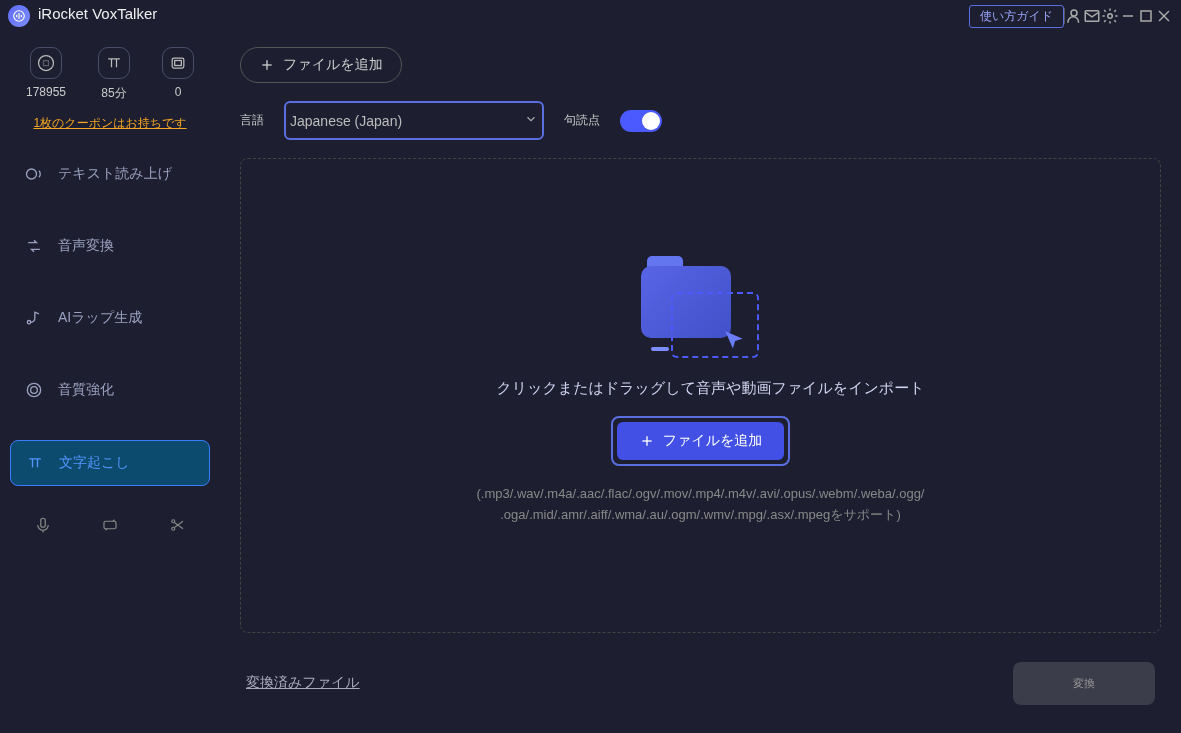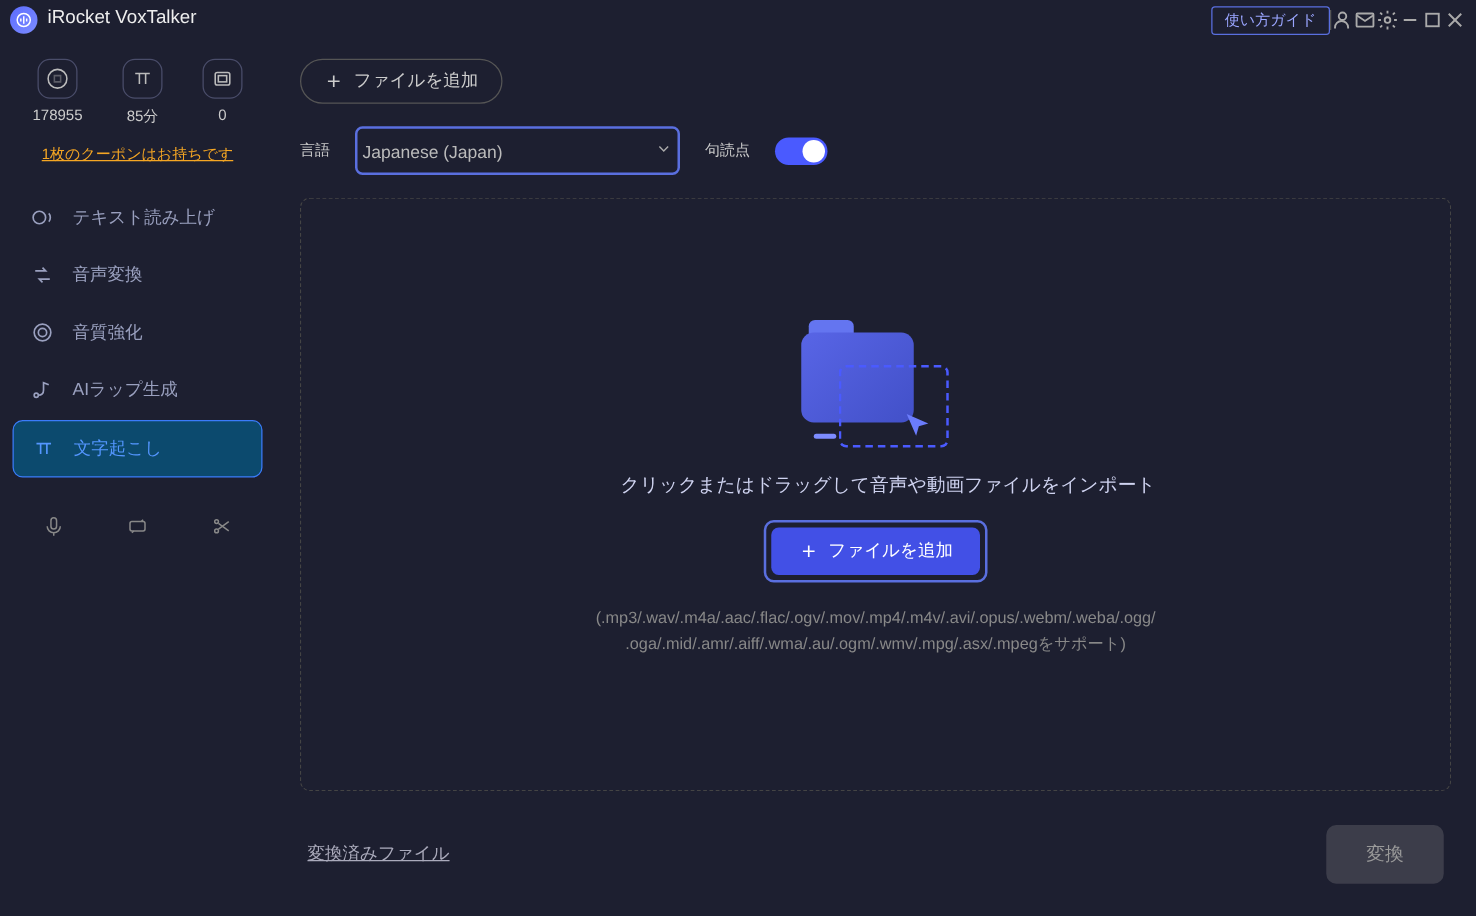--- a/index.html
+++ b/index.html
@@ -108,21 +108,21 @@
       font-size: 12px;
       color: #f5a623;
       text-decoration: underline;
       text-align: center;
       margin: 8px 0 20px;
       cursor: pointer;
     }
     .nav {
       display: flex;
       flex-direction: column;
-      gap: 2px;
+      gap: 28px;
     }
     .nav-item {
       display: flex;
       align-items: center;
       gap: 14px;
       padding: 12px 14px;
       border-radius: 8px;
       font-size: 14px;
       color: #9aa0bf;
       cursor: pointer;
@@ -311,23 +311,23 @@
     }
     .converted-link {
       font-size: 14px;
       color: #aab;
       text-decoration: underline;
       cursor: pointer;
     }
     .convert-btn {
       background: #3c3d4a;
       color: #999;
-      padding: 14px 32px;
+      padding: 14px 60px;
       border-radius: 8px;
-      font-size: 15px;
+      font-size: 11px;
       cursor: pointer;
     }
   </style>
 </head>
 <body>
 
 <div class="titlebar">
   <div class="titlebar-left">
     <div class="logo">
       <svg width="14" height="14" viewBox="0 0 24 24" fill="none" stroke="white" stroke-width="2">
@@ -425,34 +425,34 @@
         <span class="nav-icon">
           <svg width="20" height="20" viewBox="0 0 24 24" fill="none" stroke="currentColor" stroke-width="1.6">
               <path d="M5 8h10l-3-3M19 16H9l3 3"></path>
             </svg>
         </span>
         <span>音声変換</span>
       </div>
       <div class="nav-item">
         <span class="nav-icon">
           <svg width="20" height="20" viewBox="0 0 24 24" fill="none" stroke="currentColor" stroke-width="1.6">
-              <circle cx="12" cy="12" r="8"></circle>
-              <circle cx="12" cy="12" r="4"></circle>
+              <path d="M8 17c3 0 5-2 5-5V5l5 2"></path>
+              <circle cx="6" cy="17" r="2"></circle>
             </svg>
         </span>
-        <span>音質強化</span>
+        <span>AIラップ生成</span>
       </div>
       <div class="nav-item">
         <span class="nav-icon">
           <svg width="20" height="20" viewBox="0 0 24 24" fill="none" stroke="currentColor" stroke-width="1.6">
-              <path d="M8 17c3 0 5-2 5-5V5l5 2"></path>
-              <circle cx="6" cy="17" r="2"></circle>
+              <circle cx="12" cy="12" r="8"></circle>
+              <circle cx="12" cy="12" r="4"></circle>
             </svg>
         </span>
-        <span>AIラップ生成</span>
+        <span>音質強化</span>
       </div>
       <div class="nav-item active">
         <span class="nav-icon">
           <svg width="20" height="20" viewBox="0 0 24 24" fill="none" stroke="#5496ff" stroke-width="1.6">
               <path d="M5 7h14M9 7v10M15 7v10"></path>
             </svg>
         </span>
         <span>文字起こし</span>
       </div>
     </div>

